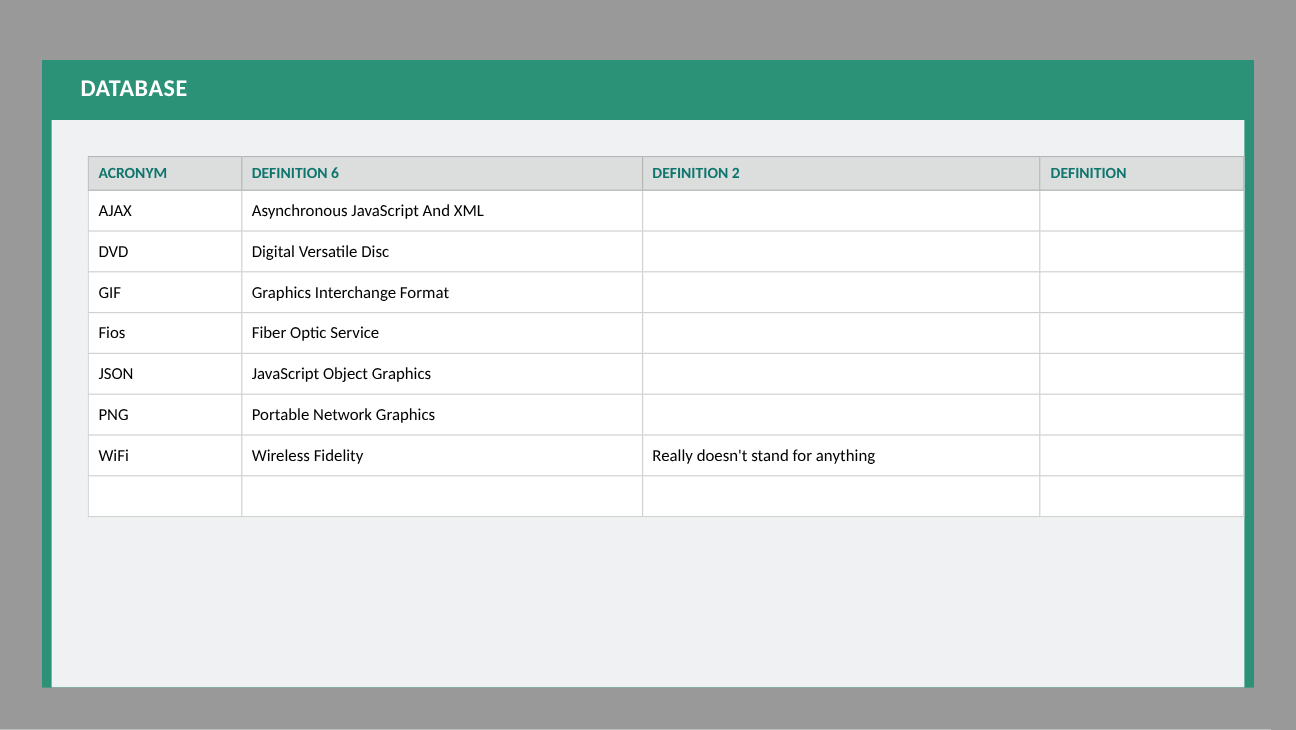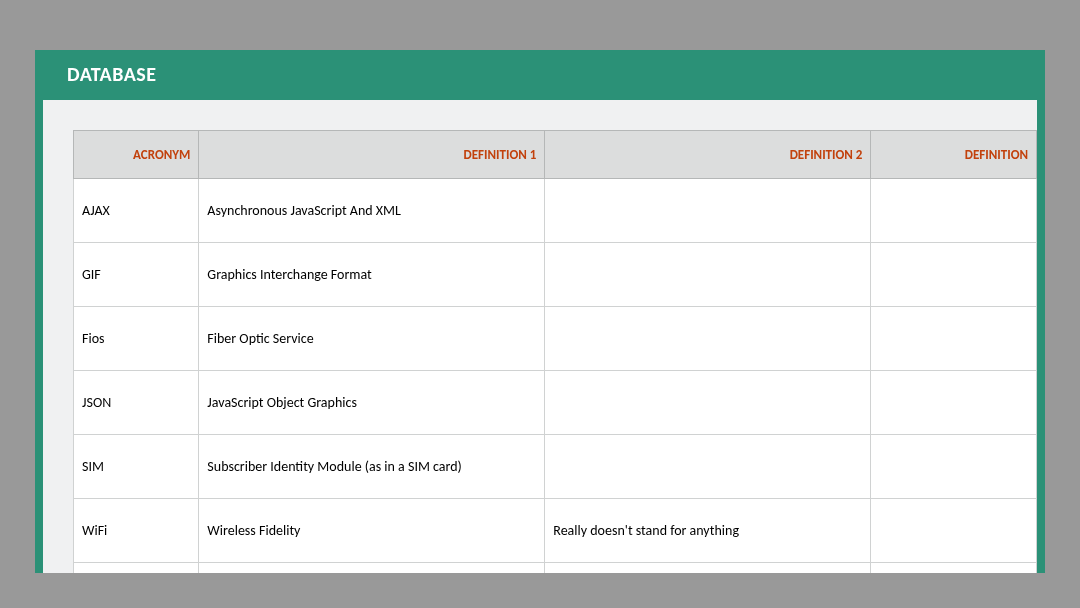--- a/index.html
+++ b/index.html
@@ -42,29 +42,29 @@
     table {
       border-collapse: collapse;
       background: #ffffff;
       font-size: 14px;
       color: #000000;
       table-layout: fixed;
     }
     th {
       background: #dcdddd;
       font-weight: bold;
-      text-align: right;
-      padding: 16px 8px;
+      text-align: left;
+      padding: 6px 8px;
       border: 1px solid #b5b7b7;
       font-size: 13px;
-      color: #c2410c;
+      color: #0f766e;
       white-space: nowrap;
     }
     td {
-      padding: 23px 8px;
+      padding: 8px 8px;
       border: 1px solid #d0d2d2;
       height: 34px;
       white-space: nowrap;
     }
     .col-acronym { width: 146px; }
     .col-def1 { width: 376px; }
     .col-def2 { width: 376px; }
     .col-def3 { width: 200px; }
   </style>
 </head>
@@ -77,29 +77,35 @@
       <table>
         <colgroup>
           <col class="col-acronym">
           <col class="col-def1">
           <col class="col-def2">
           <col class="col-def3">
         </colgroup>
         <thead>
           <tr>
             <th>ACRONYM</th>
-            <th>DEFINITION 1</th>
+            <th>DEFINITION 6</th>
             <th>DEFINITION 2</th>
             <th>DEFINITION</th>
           </tr>
         </thead>
         <tbody>
           <tr>
             <td>AJAX</td>
             <td>Asynchronous JavaScript And XML</td>
+            <td></td>
+            <td></td>
+          </tr>
+          <tr>
+            <td>DVD</td>
+            <td>Digital Versatile Disc</td>
             <td></td>
             <td></td>
           </tr>
           <tr>
             <td>GIF</td>
             <td>Graphics Interchange Format</td>
             <td></td>
             <td></td>
           </tr>
           <tr>
@@ -108,22 +114,22 @@
             <td></td>
             <td></td>
           </tr>
           <tr>
             <td>JSON</td>
             <td>JavaScript Object Graphics</td>
             <td></td>
             <td></td>
           </tr>
           <tr>
-            <td>SIM</td>
-            <td>Subscriber Identity Module (as in a SIM card)</td>
+            <td>PNG</td>
+            <td>Portable Network Graphics</td>
             <td></td>
             <td></td>
           </tr>
           <tr>
             <td>WiFi</td>
             <td>Wireless Fidelity</td>
             <td>Really doesn't stand for anything</td>
             <td></td>
           </tr>
           <tr>

